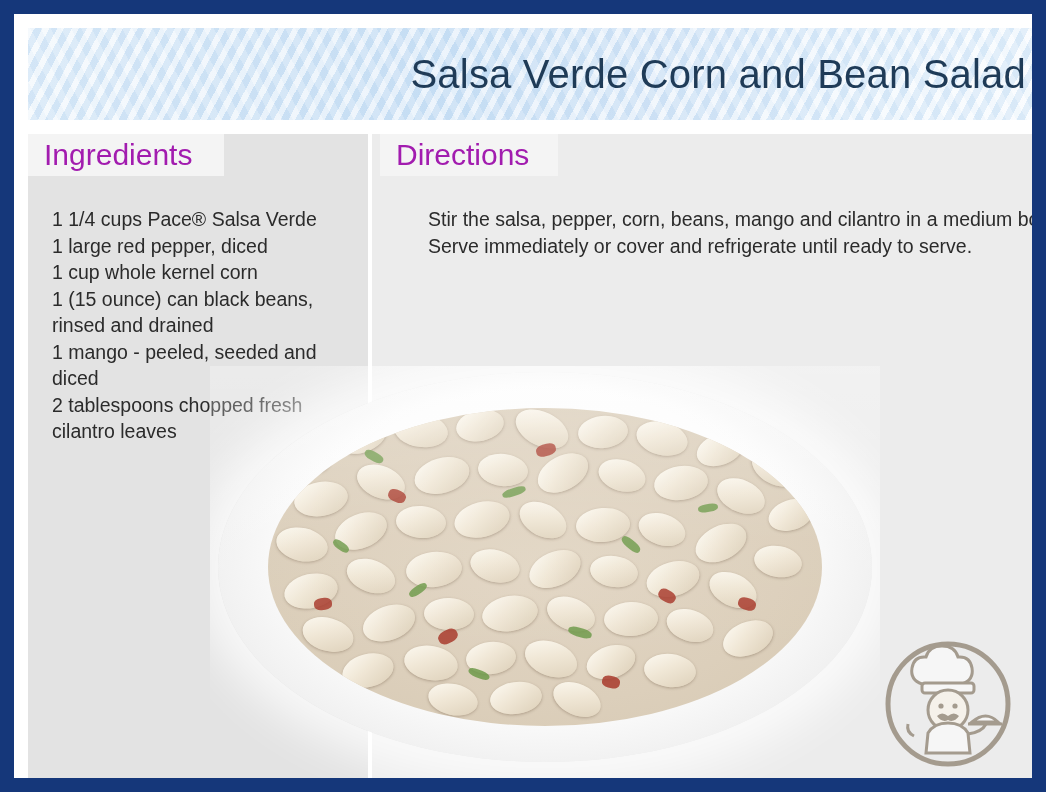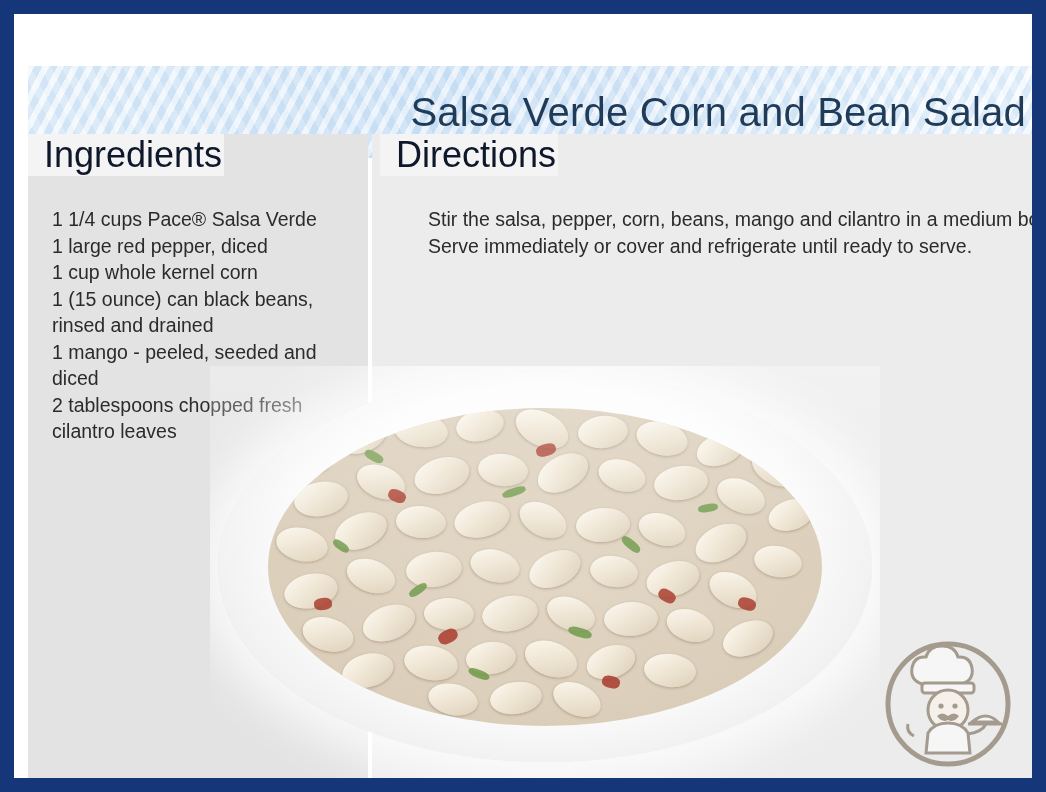--- a/index.html
+++ b/index.html
@@ -36,21 +36,20 @@
 
   
   .title-banner {
     position: absolute;
     left: 14px;
     top: 14px;
     width: 1018px;
     height: 92px;
     background: linear-gradient(100deg, #e8f2fb 0%, #dbeaf8 20%, #cfe3f6 42%, #dce9f8 62%, #e9f3fc 82%, #f3f9fe 100%);
     overflow: hidden;
-    margin-top: 38px;
   }
   .title-banner::before {
     content: "";
     position: absolute;
     inset: 0;
     background:
       repeating-linear-gradient(118deg, rgba(255,255,255,0.55) 0 6px, rgba(186,214,240,0.35) 6px 13px),
       repeating-linear-gradient(62deg, rgba(255,255,255,0.30) 0 9px, rgba(170,205,236,0.18) 9px 18px);
     opacity: 0.9;
   }
@@ -92,23 +91,23 @@
     padding: 0 16px 0 16px;
     display: flex;
     align-items: center;
     box-sizing: border-box;
   }
   .tab-ing { width: 196px; }
   .tab-dir { width: 178px; left: 8px; }
 
   .tab h2 {
     margin: 0;
-    font-size: 36px;
+    font-size: 30px;
     font-weight: normal;
-    color: #0f172a;
+    color: #a21caf;
     line-height: 1;
   }
 
   .body-text {
     position: absolute;
     font-size: 19.5px;
     line-height: 26.5px;
     color: #2b2b2b;
     white-space: pre-line;
   }

